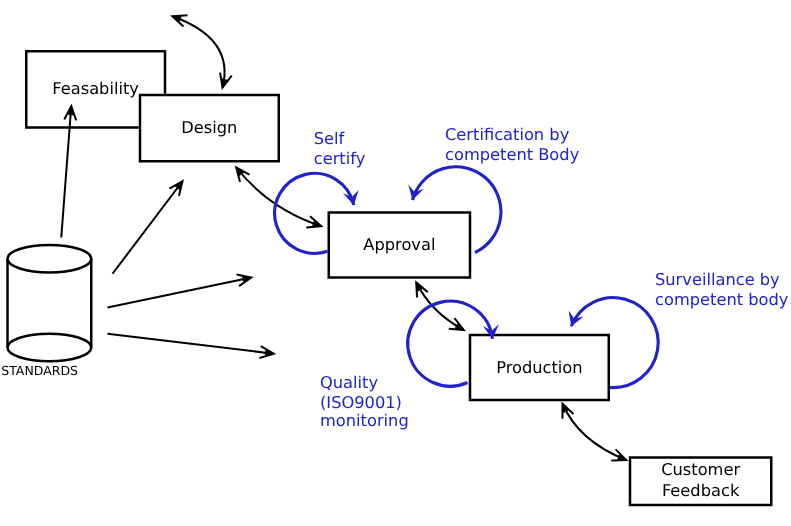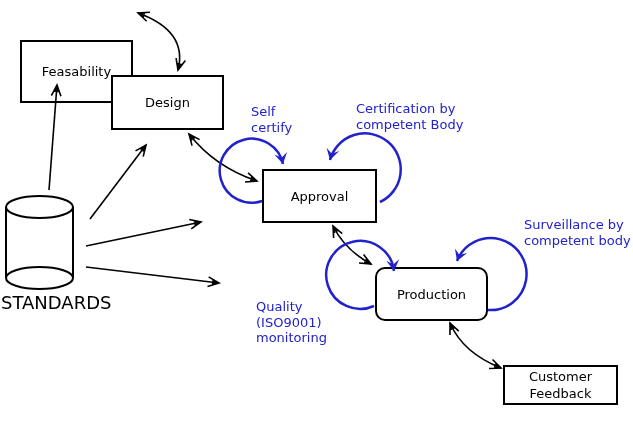--- a/index.html
+++ b/index.html
@@ -18,36 +18,36 @@
     text-align:center;
     font-size:13px;color:#000000;
     line-height:17px;
     white-space:pre-line;
     box-sizing:border-box;
     z-index:1;
   }
   #node-feasability{left:20px;top:2px;width:113px;height:63px;margin-top:38px;}
   #node-design{left:111px;top:75px;width:113px;height:55px;}
   #node-approval{left:262px;top:169px;width:115px;height:54px;}
-  #node-production{left:375px;top:267px;width:113px;height:54px;border-radius:10px;}
+  #node-production{left:375px;top:267px;width:113px;height:54px;}
   #node-customer-feedback{left:503px;top:365px;width:115px;height:40px;}
   .annotation{
     position:absolute;
     color:#2222cc;
     font-size:13px;line-height:15.5px;
     white-space:pre-line;
     z-index:3;
   }
   #label-self-certify{left:251px;top:104px;}
   #label-certification{left:356px;top:101px;}
   #label-surveillance{left:524px;top:217px;}
   #label-quality{left:256px;top:299px;}
   #label-standards{
     position:absolute;left:1px;top:292px;
-    color:#000000;font-size:18px;z-index:3;
+    color:#000000;font-size:10px;z-index:3;
   }
   #arrow-layer{
     position:absolute;left:0;top:0;width:633px;height:421px;
     z-index:2;pointer-events:none;
   }
   .bk{stroke:#000000;stroke-width:1.6;fill:none;}
   .bl{stroke:#2222cc;stroke-width:2.5;fill:none;}
   .cyl{stroke:#000000;stroke-width:2;fill:#ffffff;}
 </style>
 </head>

